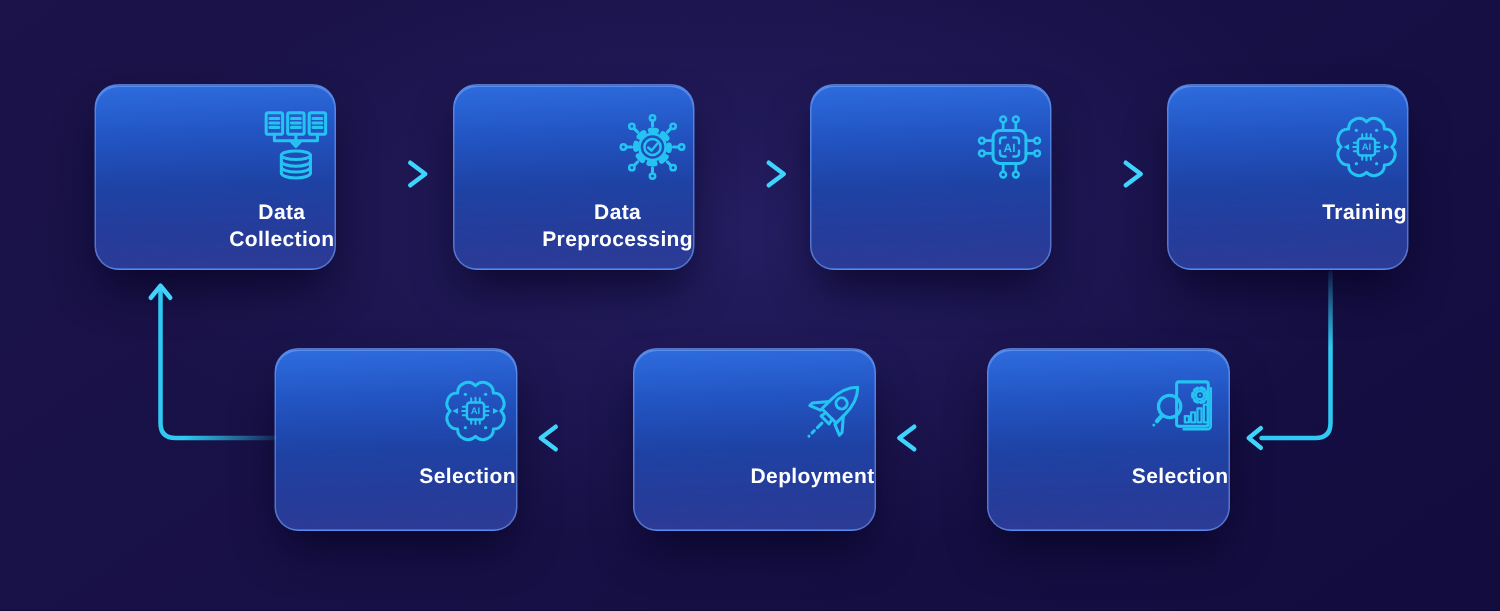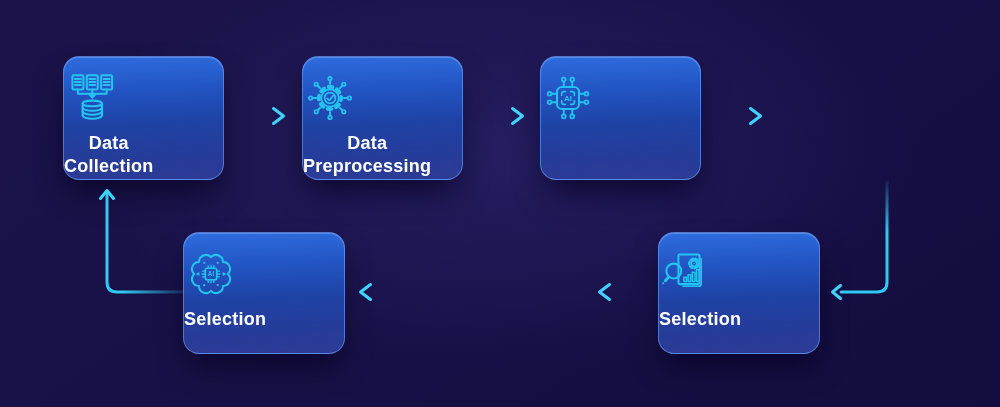--- a/index.html
+++ b/index.html
@@ -4,30 +4,30 @@
 <style>
   html,body{margin:0;padding:0;background:#0d0833;}
   .canvas{
     position:relative;width:1000px;height:407px;overflow:hidden;
     background:
       radial-gradient(60% 75% at 50% 38%, rgba(70,62,160,.28) 0%, rgba(70,62,160,0) 70%),
       linear-gradient(145deg,#1b1349 0%,#171046 55%,#130c3e 100%);
     font-family:"Liberation Sans", sans-serif;
   }
   .node{
-    position:absolute;display:flex;flex-direction:column;align-items:flex-start;
+    position:absolute;display:flex;flex-direction:column;align-items:flex-end;
     border-radius:16px;
     background:linear-gradient(178deg,#2e6cde 0%,#2254c2 28%,#1e42a4 55%,#27399695 80%,#2d3b95 100%);
     background-color:#24409f;
     border:1px solid rgba(120,165,250,.55);
     box-shadow:0 16px 30px -6px rgba(4,2,30,.72), inset 0 1px 0 rgba(170,205,255,.35);
   }
   .node .icon{margin-top:14px;height:54px;display:block;}
   .node .label{
-    margin-top:7px;color:#ffffff;font-size:18px;line-height:1.3;font-weight:700;
+    margin-top:7px;color:#ffffff;font-size:14px;line-height:1.3;font-weight:700;
     letter-spacing:.25px;text-align:center;white-space:pre-line;
   }
   .edge{position:absolute;}
   svg{display:block;}
   .ic{stroke:#25c3f2;fill:none;stroke-width:2.4;stroke-linecap:round;stroke-linejoin:round;}
   .ic-fill{fill:#25c3f2;stroke:none;}
   .ic-text{fill:#25c3f2;stroke:none;font-family:"Liberation Sans",sans-serif;font-weight:700;}
 </style>
 </head>
 <body>
@@ -94,41 +94,75 @@
           <circle cx="10.2" cy="27" r="2.3" stroke-width="2"></circle>
           <circle cx="10.2" cy="37" r="2.3" stroke-width="2"></circle>
           <circle cx="53.8" cy="27" r="2.3" stroke-width="2"></circle>
           <circle cx="53.8" cy="37" r="2.3" stroke-width="2"></circle>
         </g>
         <text class="ic-text" x="32" y="35.6" font-size="9.5" text-anchor="middle">AI</text>
       </svg>
     </span>
   </div>
 
-
-  <div class="node" style="left:183px;top:232px;width:160px;height:120px">
+  <div class="node" style="left:778px;top:56px;width:159px;height:122px">
     <span class="icon">
       <svg width="54" height="54" viewBox="0 0 64 64">
         <g class="ic" stroke-width="2.2">
           <path d="M52 32A8.2 8.2 0 0 1 46.14 46.14A8.2 8.2 0 0 1 32 52A8.2 8.2 0 0 1 17.86 46.14A8.2 8.2 0 0 1 12 32A8.2 8.2 0 0 1 17.86 17.86A8.2 8.2 0 0 1 32 12A8.2 8.2 0 0 1 46.14 17.86A8.2 8.2 0 0 1 52 32Z"></path>
           <rect x="25.2" y="25.2" width="13.6" height="13.6" rx="2.5" stroke-width="2"></rect>
           <path d="M28.6 25.2V22M32 25.2v-3.7M35.4 25.2V22M28.6 38.8V42M32 38.8v3.7M35.4 38.8V42M25.2 28.6H22M25.2 32h-3.7M25.2 35.4H22M38.8 28.6H42M38.8 32h3.7M38.8 35.4H42" stroke-width="1.6"></path>
         </g>
         <circle class="ic-fill" cx="24" cy="18.8" r="1.3"></circle>
         <circle class="ic-fill" cx="40" cy="18.8" r="1.3"></circle>
         <circle class="ic-fill" cx="24" cy="45.2" r="1.3"></circle>
         <circle class="ic-fill" cx="40" cy="45.2" r="1.3"></circle>
         <polygon class="ic-fill" points="13.8,32 18.2,29.7 18.2,34.3"></polygon>
         <polygon class="ic-fill" points="50.2,32 45.8,29.7 45.8,34.3"></polygon>
         <text class="ic-text" x="32" y="34.7" font-size="7.5" text-anchor="middle">AI</text>
       </svg>
     </span>
+    <span class="label">Training</span>
+  </div>
+
+  <div class="node" style="left:183px;top:232px;width:160px;height:120px">
+    <span class="icon">
+      <svg width="54" height="54" viewBox="0 0 64 64">
+        <g class="ic" stroke-width="2.2">
+          <path d="M52 32A8.2 8.2 0 0 1 46.14 46.14A8.2 8.2 0 0 1 32 52A8.2 8.2 0 0 1 17.86 46.14A8.2 8.2 0 0 1 12 32A8.2 8.2 0 0 1 17.86 17.86A8.2 8.2 0 0 1 32 12A8.2 8.2 0 0 1 46.14 17.86A8.2 8.2 0 0 1 52 32Z"></path>
+          <rect x="25.2" y="25.2" width="13.6" height="13.6" rx="2.5" stroke-width="2"></rect>
+          <path d="M28.6 25.2V22M32 25.2v-3.7M35.4 25.2V22M28.6 38.8V42M32 38.8v3.7M35.4 38.8V42M25.2 28.6H22M25.2 32h-3.7M25.2 35.4H22M38.8 28.6H42M38.8 32h3.7M38.8 35.4H42" stroke-width="1.6"></path>
+        </g>
+        <circle class="ic-fill" cx="24" cy="18.8" r="1.3"></circle>
+        <circle class="ic-fill" cx="40" cy="18.8" r="1.3"></circle>
+        <circle class="ic-fill" cx="24" cy="45.2" r="1.3"></circle>
+        <circle class="ic-fill" cx="40" cy="45.2" r="1.3"></circle>
+        <polygon class="ic-fill" points="13.8,32 18.2,29.7 18.2,34.3"></polygon>
+        <polygon class="ic-fill" points="50.2,32 45.8,29.7 45.8,34.3"></polygon>
+        <text class="ic-text" x="32" y="34.7" font-size="7.5" text-anchor="middle">AI</text>
+      </svg>
+    </span>
     <span class="label">Selection</span>
   </div>
 
+  <div class="node" style="left:422px;top:232px;width:160px;height:120px">
+    <span class="icon">
+      <svg width="54" height="54" viewBox="0 0 64 64">
+        <g class="ic" stroke-width="2.3" transform="rotate(45 32 32)">
+          <path d="M32 5.5C37.5 11 40 19 40 27.5V37.5H24V27.5C24 19 26.5 11 32 5.5Z"></path>
+          <circle cx="32" cy="23.5" r="4.4"></circle>
+          <path d="M24 29.5 15.5 39.5V42.5L24 39M40 29.5 48.5 39.5V42.5L40 39"></path>
+          <path d="M28.5 37.5 27.5 42H36.5L35.5 37.5"></path>
+          <path d="M32 45.5v5M32 54v2.5"></path>
+          <circle cx="32" cy="60" r="1.2" fill="#25c3f2" stroke="none"></circle>
+        </g>
+      </svg>
+    </span>
+    <span class="label">Deployment</span>
+  </div>
 
   <div class="node" style="left:658px;top:232px;width:160px;height:120px">
     <span class="icon">
       <svg width="54" height="54" viewBox="0 0 64 64">
         <g class="ic" stroke-width="2.2">
           <path d="M50 14v29.5q0 3-3 3H28.5" stroke-width="2"></path>
           <rect x="23" y="9" width="25" height="35" rx="1.8"></rect>
           <circle cx="41.5" cy="19.5" r="5.6" stroke-width="3" stroke-dasharray="2.6 2.8"></circle>
           <circle cx="41.5" cy="19.5" r="3.3" stroke-width="2"></circle>
           <circle cx="41.5" cy="19.5" r="0.8" fill="#25c3f2" stroke="none"></circle>

